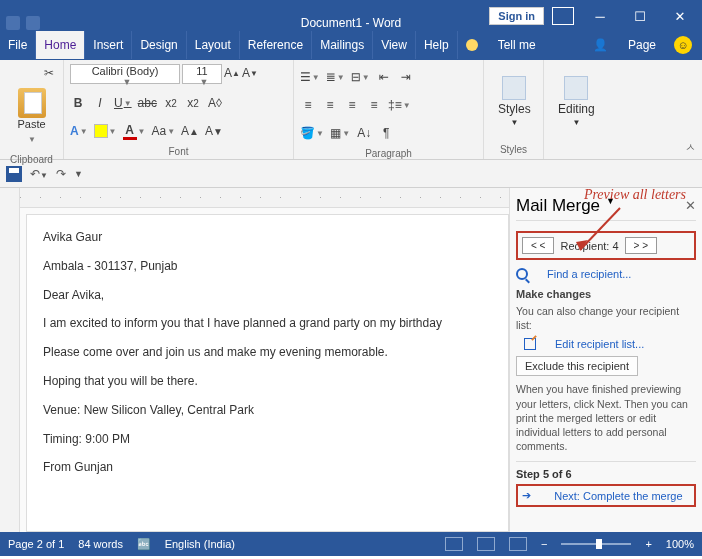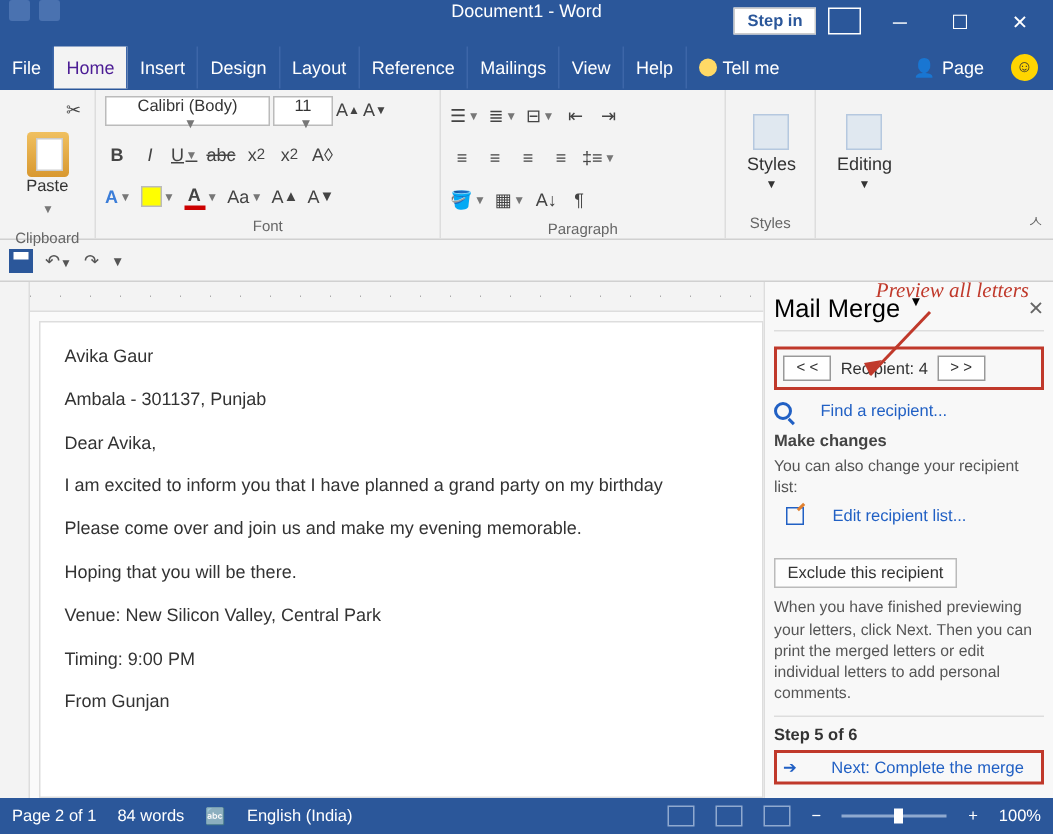--- a/index.html
+++ b/index.html
@@ -1,30 +1,30 @@
 <!DOCTYPE html>
 <html><head>
 <meta charset="utf-8">
 <style>
   * { box-sizing: border-box; margin: 0; padding: 0; font-family: "Segoe UI", Arial, sans-serif; }
   body { width: 702px; height: 559px; background: #fff; overflow: hidden; font-size: 12px; color: #333; position: relative; }
-  .titlebar { height: 30px; background: #2b579a; color: #fff; display: flex; align-items: flex-start; position: relative; }
+  .titlebar { height: 30px; background: #2b579a; color: #fff; display: flex; align-items: flex-end; position: relative; }
   .titlebar .sysicons { display: flex; gap: 6px; padding-left: 6px; }
   .titlebar .sysicon { width: 14px; height: 14px; background: #4a72b0; border-radius: 2px; }
   .titlebar .doc-title { position: absolute; left: 50%; transform: translateX(-50%); font-size: 12px; }
   .titlebar .right { margin-left: auto; display: flex; align-items: center; gap: 4px; padding-right: 4px; }
   .signin { background: #fff; color: #2b579a; font-weight: bold; padding: 2px 8px; font-size: 11px; border: 1px solid #ccc; }
   .winbtn { width: 36px; height: 28px; display: flex; align-items: center; justify-content: center; color: #fff; font-size: 13px; }
   .smallbox { width: 22px; height: 18px; border: 1px solid #fff; margin: 0 4px; }
 
   .menubar { height: 30px; background: #2b579a; display: flex; align-items: center; color: #fff; font-size: 12px; }
   .menubar .tab { padding: 0 8px; height: 28px; display: flex; align-items: center; border-right: 1px solid #3d66a8; cursor: pointer; }
   .menubar .tab.active { background: #f3f3f3; color: #4c1d95; }
   .menubar .spacer { flex: 1; }
-  .menubar .tell { display: flex; align-items: center; gap: 4px; padding: 0 8px; }
+  .menubar .tell { display: flex; align-items: center; gap: 20px; padding: 0 8px; }
   .bulb { width: 12px; height: 12px; border-radius: 50%; background: #ffd966; }
 
   .ribbon { height: 100px; background: #f3f3f3; border-bottom: 1px solid #d0d0d0; display: flex; position: relative; }
   .group { border-right: 1px solid #ddd; display: flex; flex-direction: column; }
   .group-body { flex: 1; display: flex; align-items: center; padding: 4px 6px; gap: 6px; }
   .group-label { font-size: 10px; color: #666; text-align: center; padding: 2px 0 4px; position: relative; }
   .clip-col { display: flex; flex-direction: column; align-items: center; width: 44px; }
   .paste-ico { width: 28px; height: 30px; background: linear-gradient(#f0c060,#d89830); border-radius: 3px; position: relative; }
   .paste-ico::after { content:""; position:absolute; left:6px; top:4px; width:16px; height:20px; background:#fff; border:1px solid #ccc; }
   .font-top { display: flex; gap: 2px; }
@@ -89,21 +89,21 @@
 </head>
 <body>
 
 <div class="titlebar">
   <div class="sysicons">
     <div class="sysicon"></div>
     <div class="sysicon"></div>
   </div>
   <span class="doc-title">Document1 - Word</span>
   <div class="right">
-    <span class="signin">Step in</span>
+    <span class="signin">Sign in</span>
     <div class="smallbox"></div>
     <div class="winbtn">─</div>
     <div class="winbtn">☐</div>
     <div class="winbtn close">✕</div>
   </div>
 </div>
 
 <div class="menubar">
   <div class="tab">File</div>
   <div class="tab active">Home</div>
@@ -274,21 +274,21 @@
     </div>
     <div class="pane-sec">
       <div class="link">
           <span class="search-ico"></span>
           <span>Find a recipient...</span>
         </div>
     </div>
     <div class="pane-sec">
       <div class="hd">Make changes</div>
       <div class="note">You can also change your recipient list:</div>
-      <div class="link" style="margin:6px 0 16px 8px">
+      <div class="link" style="margin:6px 0 0 8px">
           <span class="edit-ico"></span>
           <span>Edit recipient list...</span>
         </div>
       <div class="btn-exclude">Exclude this recipient</div>
       <div class="note">When you have finished previewing your letters, click Next. Then you can print the merged letters or edit individual letters to add personal comments.</div>
     </div>
     <div class="step-hd">Step 5 of 6</div>
     <div class="next-row">
       <span class="link">
           <span class="arrow">➔</span>

